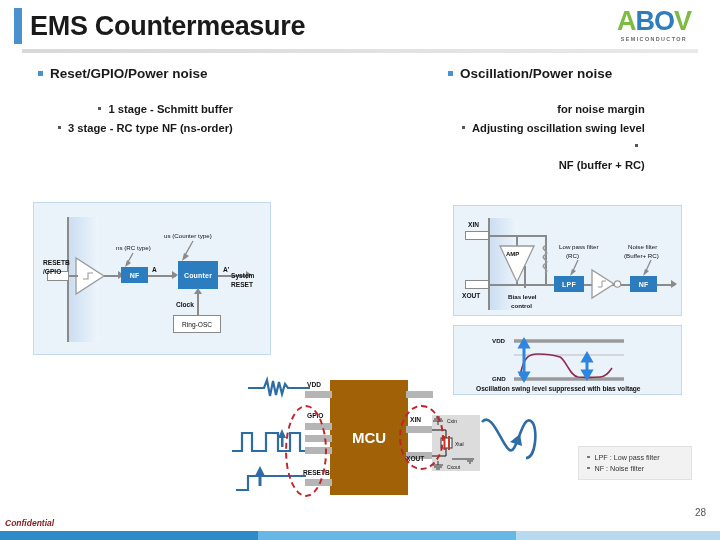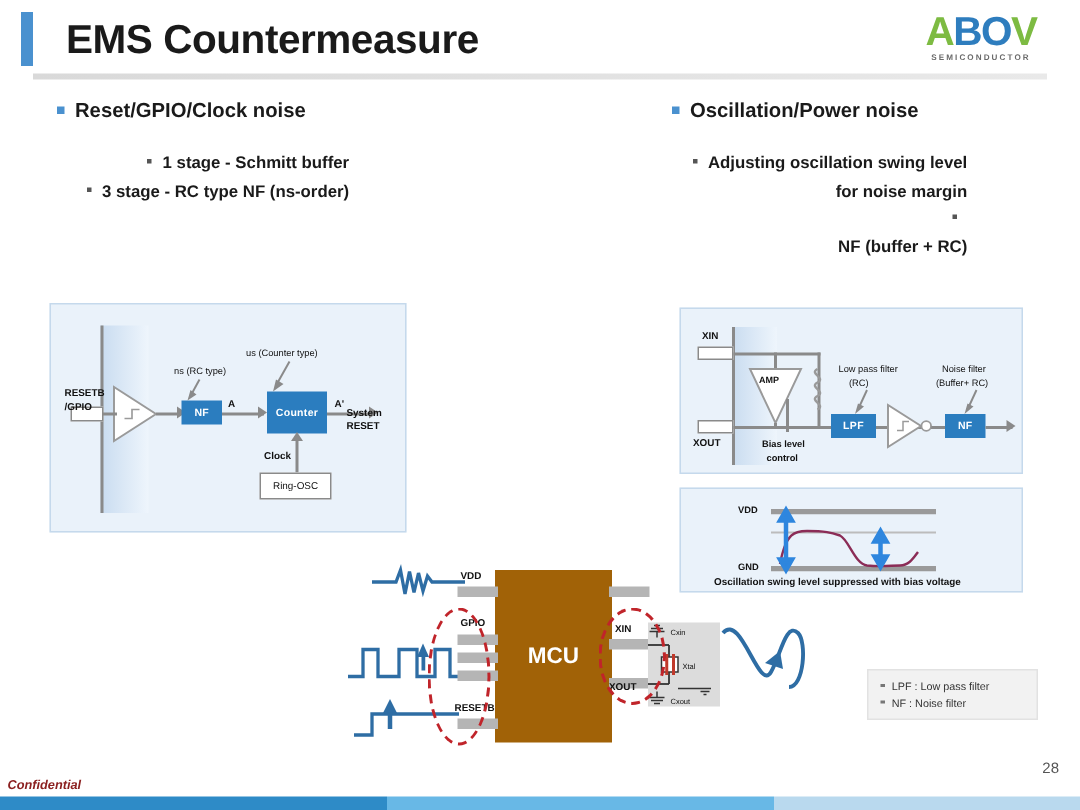--- a/index.html
+++ b/index.html
@@ -11,21 +11,21 @@
     overflow:hidden;
   }
   .slide { position:absolute; inset:0; }
 
   
   #title-accent-bar {
     position:absolute; left:14px; top:8px; width:8px; height:36px;
     background:#4A91CF;
   }
   #page-title {
-    position:absolute; left:44px; top:8px;
+    position:absolute; left:30px; top:8px;
     font-size:27px; font-weight:bold; color:#1a1a1a;
     letter-spacing:-0.3px; line-height:36px; white-space:nowrap;
   }
   #header-rule {
     position:absolute; left:22px; top:49px; width:676px; height:4px;
     background:linear-gradient(to right,#d9d9d9,#e9e9e9);
   }
 
   
   #logo { position:absolute; right:14px; top:8px; width:104px; height:38px; text-align:center; }
@@ -96,32 +96,32 @@
 
   <div id="title-accent-bar"></div>
   <div id="page-title">EMS Countermeasure</div>
   <div id="header-rule"></div>
 
   <div id="logo">
     <div id="logo-word"><span class="g">A</span><span class="b">BO</span><span class="g">V</span></div>
     <div id="logo-sub">SEMICONDUCTOR</div>
   </div>
 
-  <div class="h-bullet" style="left:38px; top:66px;"><span class="sq"></span><span>Reset/GPIO/Clock noise</span></div>
+  <div class="h-bullet" style="left:38px; top:66px;"><span class="sq"></span><span>Reset/GPIO/Power noise</span></div>
 
   <div class="sub-list" style="left:58px; top:100px;">
     <div class="row"><span class="sq2"></span><span>1 stage -  Schmitt buffer</span></div>
     <div class="row"><span class="sq2"></span><span>3 stage  - RC type NF (ns-order)</span></div>
   </div>
 
   <div class="h-bullet" style="left:448px; top:66px;"><span class="sq"></span><span>Oscillation/Power noise</span></div>
 
   <div class="sub-list" style="left:462px; top:100px;">
+    <div class="row ind"><span>for noise margin</span></div>
     <div class="row"><span class="sq2"></span><span>Adjusting oscillation swing level</span></div>
-    <div class="row ind"><span>for noise margin</span></div>
     <div class="row"><span class="sq2"></span></div>
     <div class="row ind"><span>NF (buffer + RC)</span></div>
   </div>
 
   <div class="panel" style="left:33px; top:202px; width:238px; height:153px;">
     <div class="grad-bar" style="left:33px; top:14px; width:32px; height:125px;"></div>
     <div class="vline" style="left:33px; top:14px; width:2px; height:125px;"></div>
 
     <div class="wbox" style="left:13px; top:68px; width:22px; height:10px;"></div>
 

